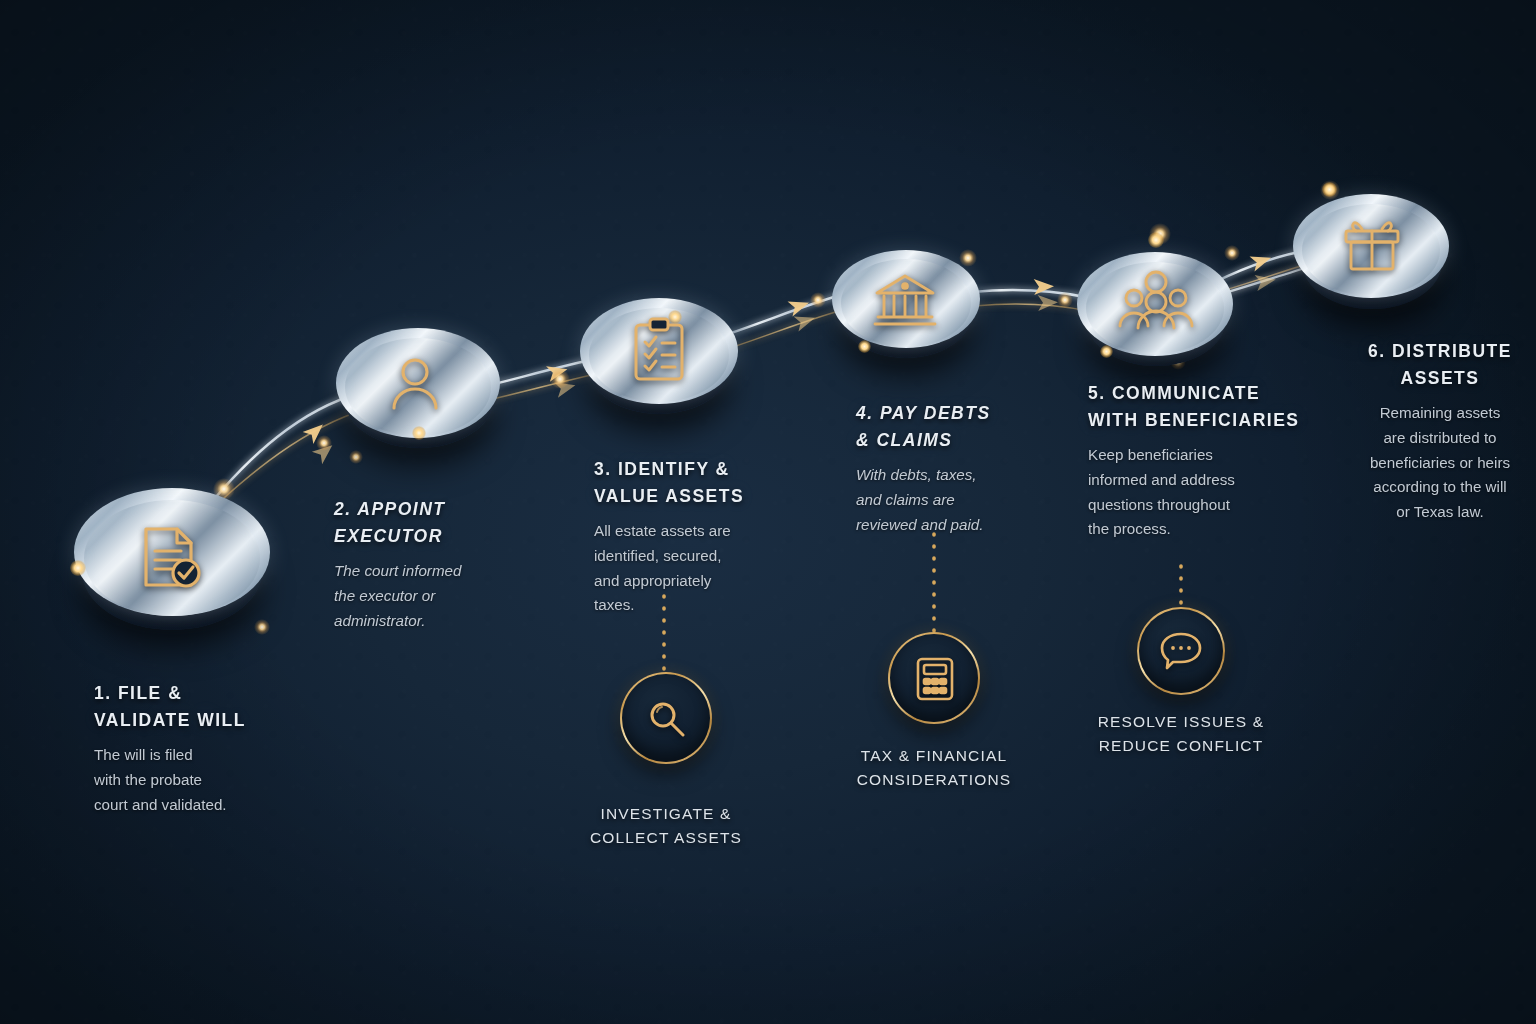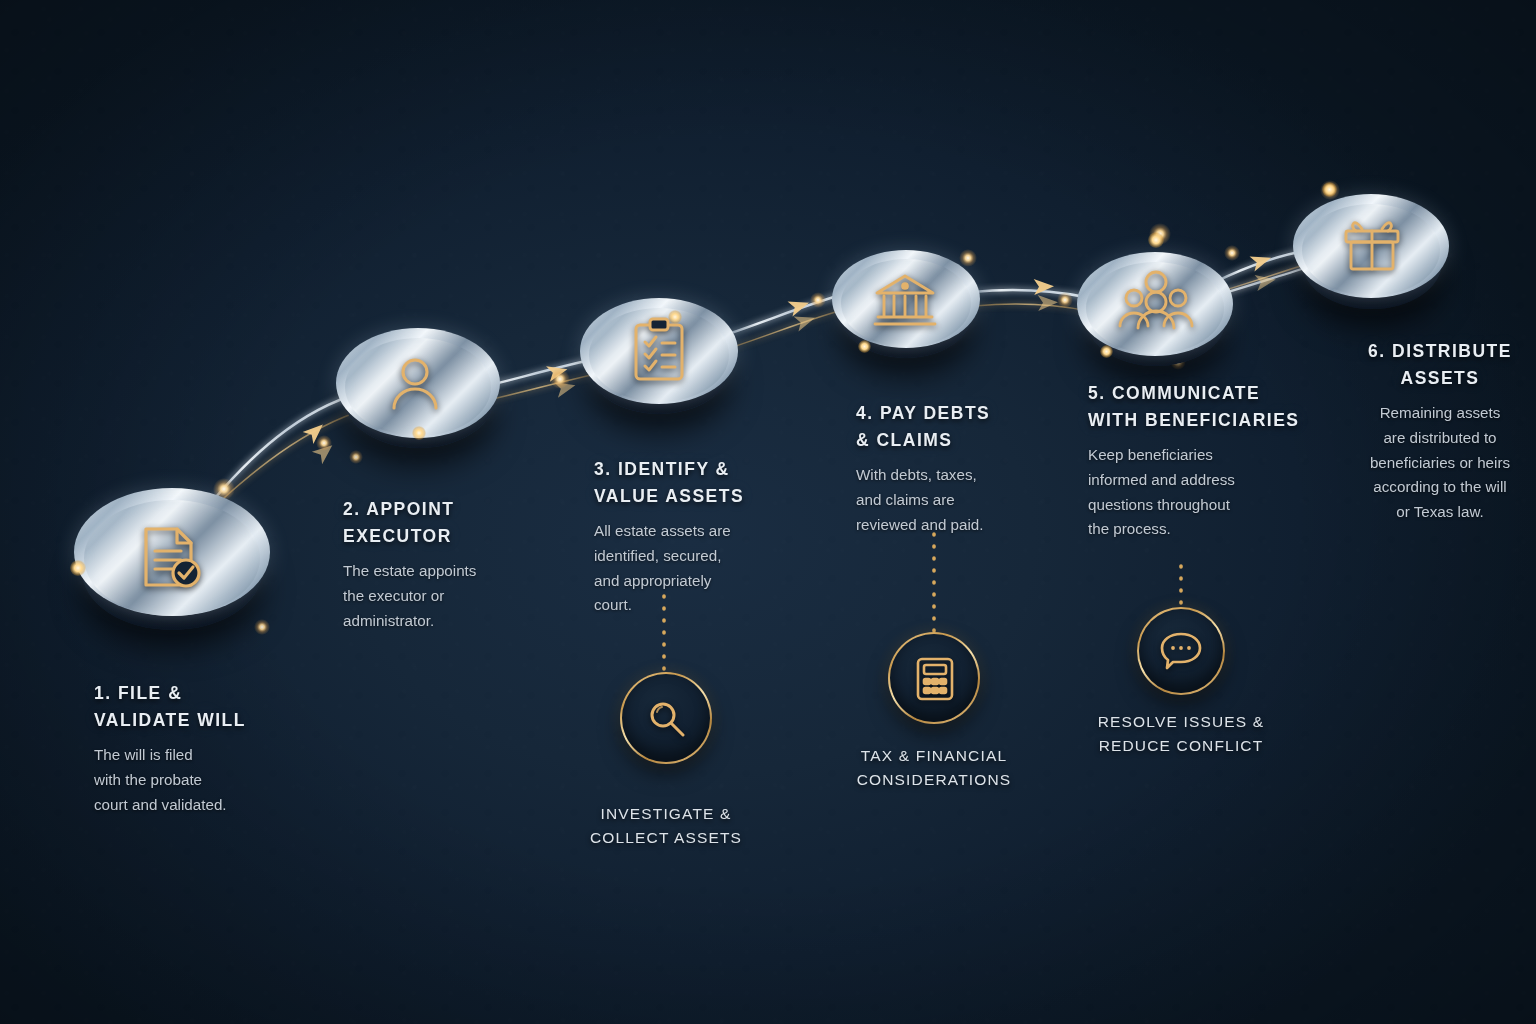--- a/index.html
+++ b/index.html
@@ -222,24 +222,24 @@
     <span class="glow-dot" style="left:412px; top:426px; width:14px; height:14px;"></span>
     <span class="icon" style="left:384px; top:355px;">
       <svg width="62" height="58" viewBox="0 0 62 58">
         <g fill="none" stroke="#e3b26b" stroke-width="3.1" stroke-linecap="round">
           <circle cx="31" cy="17" r="12"></circle>
           <path d="M10 53 a21 19 0 0 1 42 0"></path>
         </g>
       </svg>
     </span>
   </div>
-  <div class="txt" style="left:343px; top:496px; width:235px;">
+  <div class="txt" style="left:334px; top:496px; width:235px;font-style:italic;">
     <div class="title">2. Appoint
 Executor</div>
-    <div class="body">The estate appoints
+    <div class="body">The court informed
 the executor or
 administrator.</div>
   </div>
 
   <div class="node">
     <div class="disc-base" style="left:588px; top:318px; width:142px; height:96px;"></div>
     <div class="disc" style="left:596px; top:308px; width:126px; height:84px;"></div>
     <div class="ring outer" style="left:580px; top:298px; width:158px; height:106px;"></div>
     <div class="ring" style="left:589px; top:308px; width:140px; height:94px; opacity:.72;"></div>
     <span class="glow-dot" style="left:668px; top:310px; width:14px; height:14px;"></span>
@@ -253,41 +253,41 @@
         </g>
       </svg>
     </span>
   </div>
   <div class="txt" style="left:594px; top:456px; width:235px;">
     <div class="title">3. Identify &amp;
 Value Assets</div>
     <div class="body">All estate assets are
 identified, secured,
 and appropriately
-court.</div>
+taxes.</div>
   </div>
 
   <div class="node">
     <div class="disc-base" style="left:840px; top:268px; width:132px; height:90px;"></div>
     <div class="disc" style="left:847px; top:259px; width:118px; height:78px;"></div>
     <div class="ring outer" style="left:832px; top:250px; width:148px; height:98px;"></div>
     <div class="ring" style="left:841px; top:259px; width:130px; height:88px; opacity:.72;"></div>
     <span class="glow-dot" style="left:858px; top:340px; width:13px; height:13px;"></span>
     <span class="icon" style="left:872px; top:272px;">
       <svg width="66" height="58" viewBox="0 0 66 58">
         <g fill="none" stroke="#e3b26b" stroke-width="2.9" stroke-linejoin="round" stroke-linecap="round">
           <path d="M5 21 L33 4 L61 21 Z"></path>
           <circle cx="33" cy="14" r="2.4" fill="#e3b26b"></circle>
           <path d="M12 24 v20 M22 24 v20 M33 24 v20 M44 24 v20 M54 24 v20"></path>
           <path d="M6 45 h54 M3 52 h60"></path>
         </g>
       </svg>
     </span>
   </div>
-  <div class="txt" style="left:856px; top:400px; width:215px;">
+  <div class="txt" style="left:856px; top:400px; width:215px;font-style:italic;">
     <div class="title">4. Pay Debts
 &amp; Claims</div>
     <div class="body">With debts, taxes,
 and claims are
 reviewed and paid.</div>
   </div>
 
   <div class="node">
     <div class="disc-base" style="left:1086px; top:272px; width:140px; height:94px;"></div>
     <div class="disc" style="left:1093px; top:262px; width:126px; height:82px;"></div>

